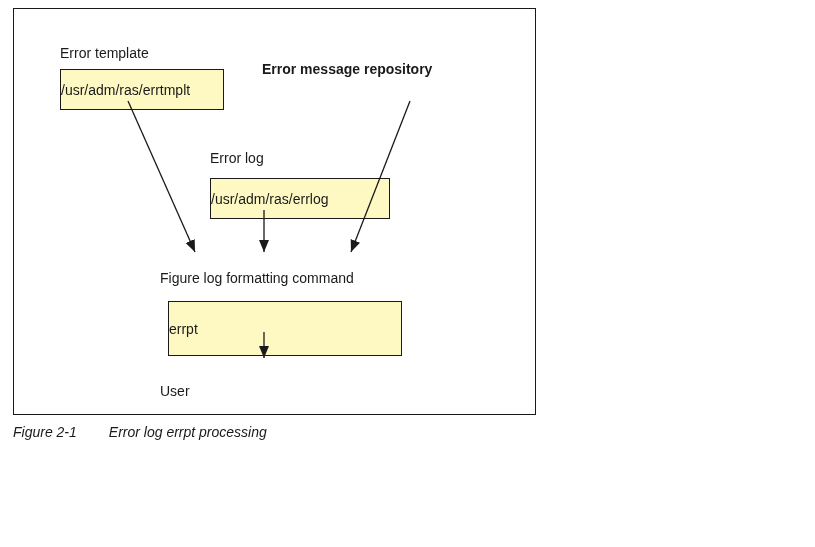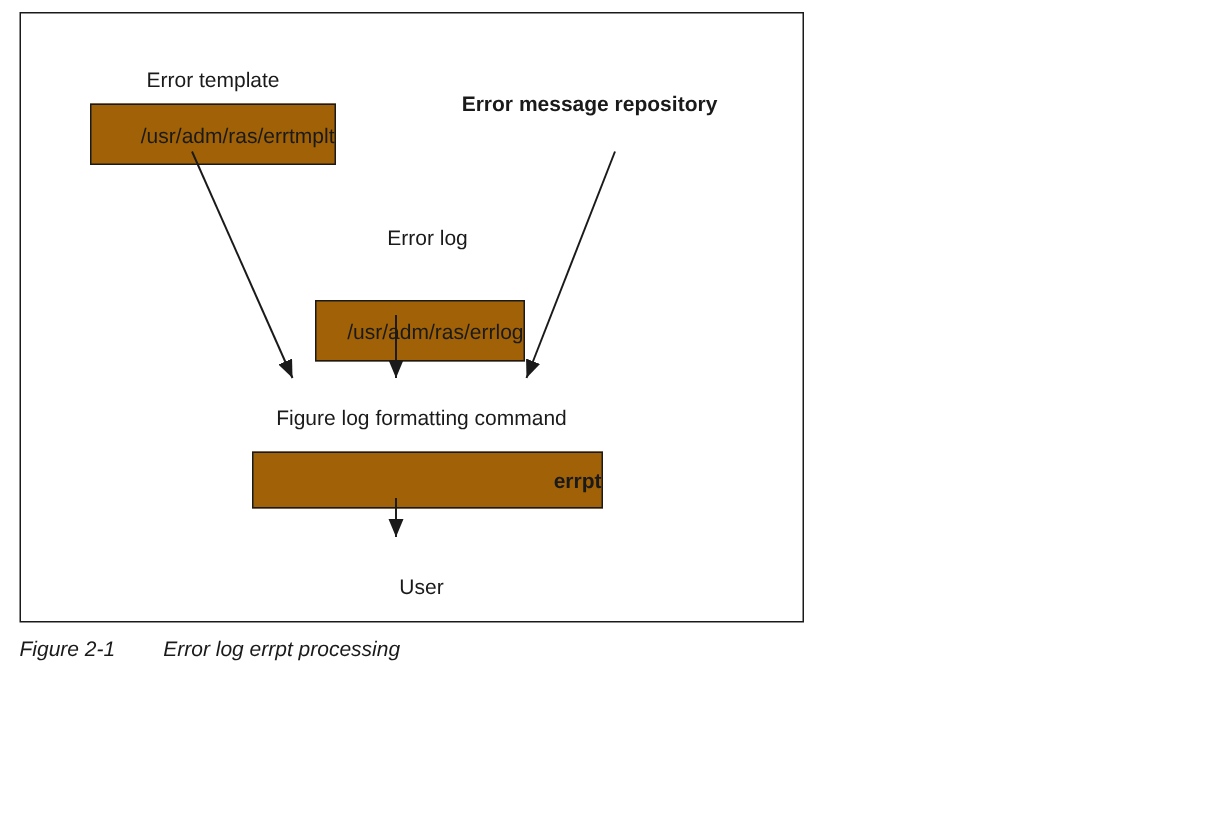--- a/index.html
+++ b/index.html
@@ -23,46 +23,46 @@
     width: 523px;
     height: 407px;
     border: 1.5px solid #1a1a1a;
     box-sizing: border-box;
     background: #ffffff;
   }
   .node-label {
     position: absolute;
     font-size: 14px;
     line-height: 16px;
-    text-align: center;
+    text-align: left;
     white-space: nowrap;
     color: #1a1a1a;
   }
   .file-box {
     position: absolute;
     border: 1.4px solid #1a1a1a;
     box-sizing: border-box;
-    background: #a16207;
+    background: #fef9c3;
     display: flex;
     align-items: center;
-    justify-content: flex-end;
+    justify-content: flex-start;
     font-size: 14px;
     white-space: nowrap;
   }
   .lbl-template { left: 46px; top: 36px; width: 164px; }
   .box-template { left: 46px; top: 60px; width: 164px; height: 41px; }
 
   .lbl-repository { left: 248px; top: 52px; width: 262px; font-weight: bold; }
   .box-repository { left: 248px; top: 60px; width: 262px; height: 41px; }
 
   .lbl-errlog { left: 196px; top: 141px; width: 150px; }
-  .box-errlog { left: 196px; top: 169px; width: 140px; height: 41px; margin-top: 22px; }
+  .box-errlog { left: 196px; top: 169px; width: 180px; height: 41px; }
 
   .lbl-command { left: 146px; top: 261px; width: 242px; }
-  .box-errpt { left: 154px; top: 292px; width: 234px; height: 38px; font-weight: bold; }
+  .box-errpt { left: 154px; top: 292px; width: 234px; height: 55px; }
 
   .lbl-user { left: 146px; top: 374px; width: 242px; }
 
   .arrows {
     position: absolute;
     left: 0;
     top: 0;
     width: 815px;
     height: 547px;
     pointer-events: none;

